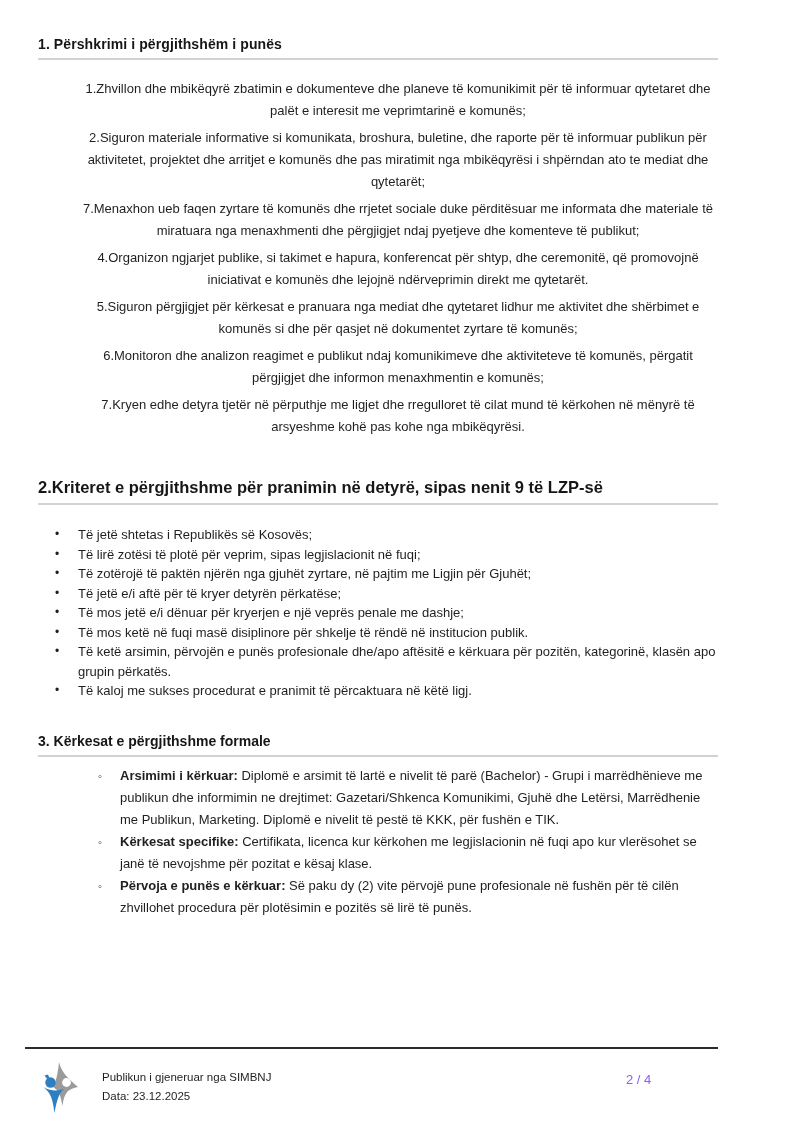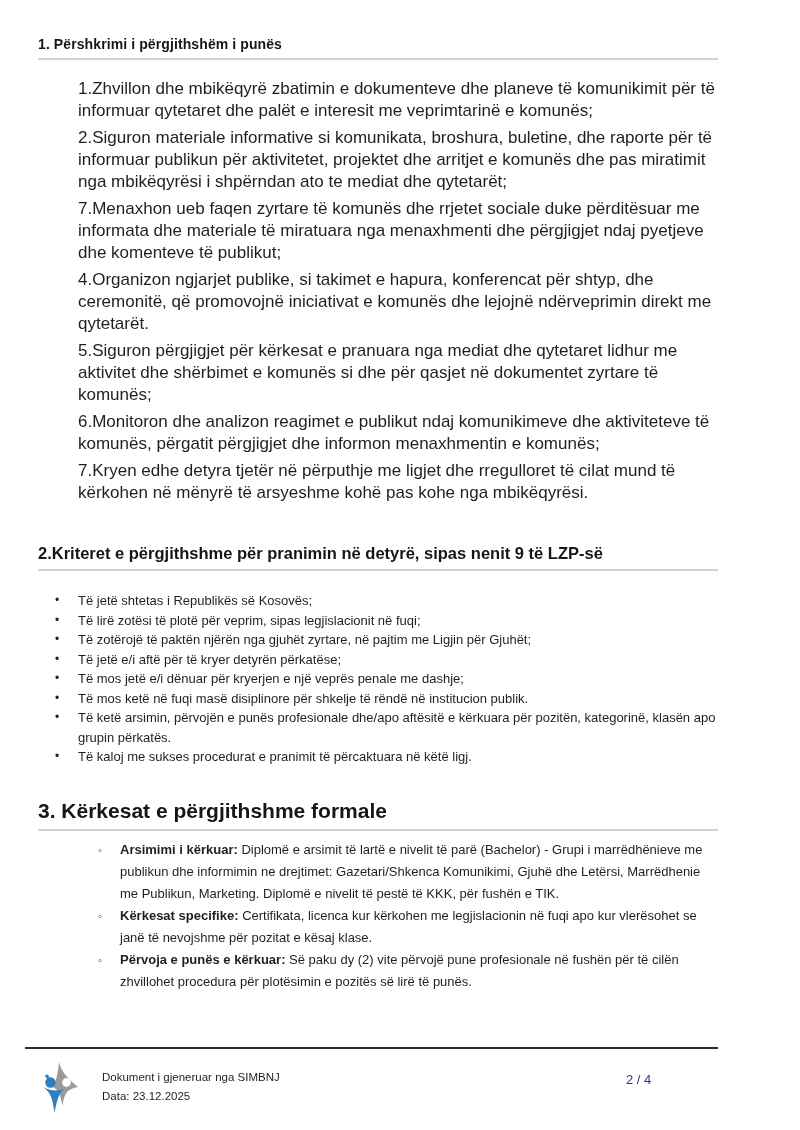--- a/index.html
+++ b/index.html
@@ -10,30 +10,30 @@
     font-family:"Liberation Sans","DejaVu Sans",sans-serif;
     color:#1f1f1f;
     overflow:hidden;
     padding-left:8px;
   }
   .content { position:absolute; left:38px; top:0; width:680px; }
 
   h2 { margin:0; padding:0; color:#161616; }
   .h-small { font-size:14px; font-weight:bold; letter-spacing:0.1px; }
   .h-large { font-size:16.5px; font-weight:bold; }
-  .h-mid   { font-size:21px; font-weight:bold; }
+  .h-mid   { font-size:14px; font-weight:bold; }
 
   .rule-light { border:none; border-top:2px solid #d2d2d2; margin:6px 0 0 0; width:680px; }
 
   .sec1 { margin-top:36px; }
   .paras { margin:18px 0 0 40px; width:640px; }
   .paras p {
     margin:0 0 5px 0;
-    font-size:17px; line-height:22px;
-    text-align:left;
+    font-size:13px; line-height:22px;
+    text-align:center;
   }
 
   .sec2 { margin-top:40px; }
   ul.dots { list-style:none; margin:20px 0 0 0; padding:0; width:680px; }
   ul.dots li {
     position:relative;
     padding-left:40px;
     font-size:13px; line-height:19.5px;
   }
   ul.dots li::before {
@@ -61,21 +61,21 @@
     width:693px; height:0;
     border-top:2.5px solid #2b2b2b;
   }
   .footer-logo { position:absolute; left:40px; top:1062px; width:40px; height:52px; }
   .footer-meta {
     position:absolute; left:102px; top:1068px;
     font-size:11.5px; line-height:19px; color:#1f1f1f;
   }
   .footer-page {
     position:absolute; left:626px; top:1072px;
-    font-size:13px; color:#4c1d95;
+    font-size:13px; color:#8b5cf6;
   }
 </style>
 </head>
 <body>
 
 <div class="page">
   <div class="content">
 
     <section class="sec1">
       <h2 class="h-small">1. Përshkrimi i përgjithshëm i punës</h2>
@@ -124,18 +124,18 @@
     <svg width="40" height="52" viewBox="0 0 40 52" xmlns="http://www.w3.org/2000/svg">
       <path d="M19,0 C21,9 26.5,15.5 38,25 C29,26.5 24,30 22.5,44 C20.5,33 19,28.5 13.5,25.5 C16.5,18 18.2,9 19,0 Z" fill="#9b9b9b"></path>
       <circle cx="26.5" cy="20.5" r="4.4" fill="#ffffff"></circle>
       <circle cx="10.5" cy="20.5" r="5.2" fill="#2e7fc2"></circle>
       <path d="M3,25 C9,29.5 12.5,33.5 14.5,51 C17,37 19.5,30.5 24,27 C16.5,29.5 9,28.5 3,25 Z" fill="#2e7fc2"></path>
       <path d="M4.5,13.5 C6.5,16.5 8.5,18.5 11,19.5 L8,12.5 Z" fill="#2e7fc2"></path>
     </svg>
   </div>
 
   <div class="footer-meta">
-    <div>Dokument i gjeneruar nga SIMBNJ</div>
+    <div>Publikun i gjeneruar nga SIMBNJ</div>
     <div>Data: 23.12.2025</div>
   </div>
 
   <div class="footer-page">2 / 4</div>
 </div>
 
 </body></html>

